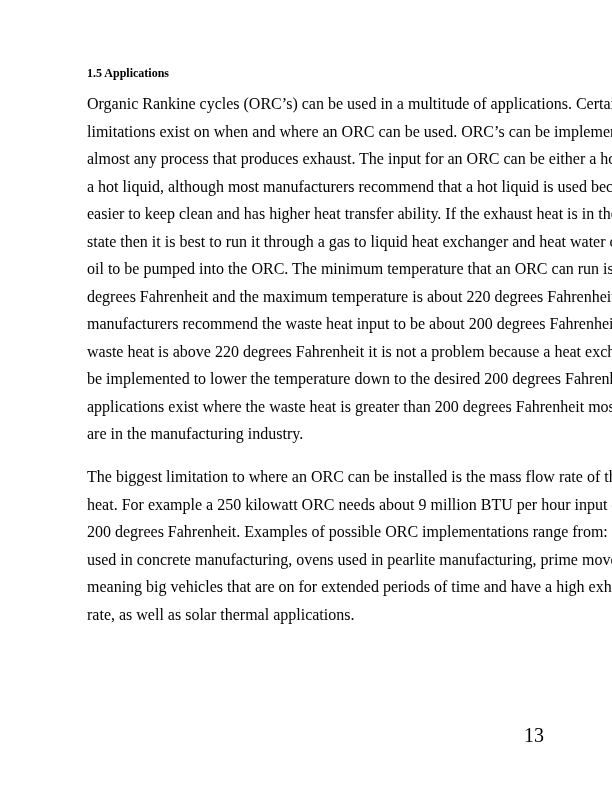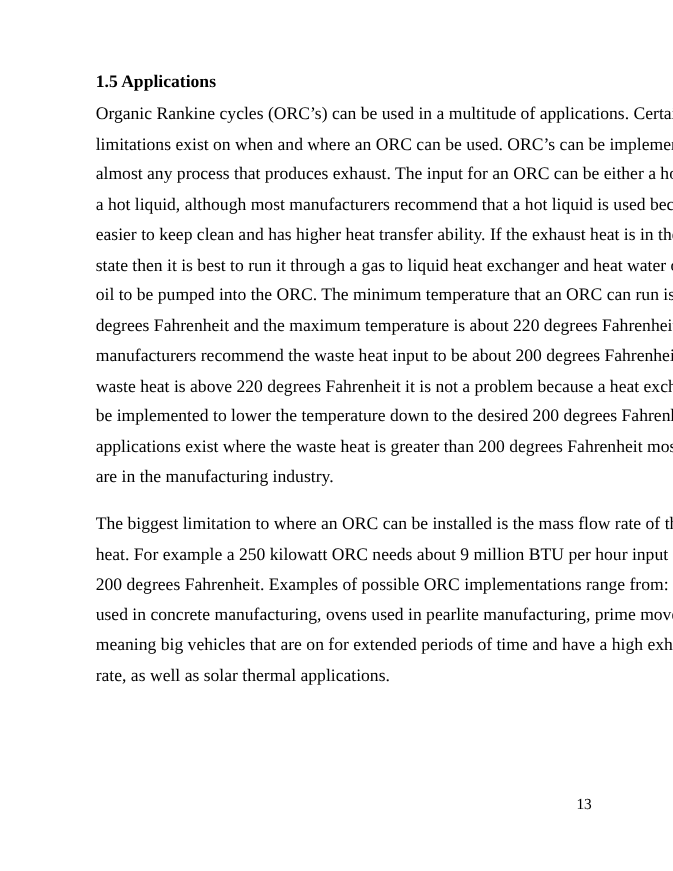--- a/index.html
+++ b/index.html
@@ -14,40 +14,40 @@
     background: #ffffff;
     color: #000000;
     font-family: "Liberation Serif", serif;
     overflow: hidden;
   }
   .heading {
     position: absolute;
     left: 87px;
     top: 66px;
     margin: 0;
-    font-size: 16px;
+    font-size: 12px;
     font-weight: bold;
     line-height: normal;
     white-space: pre;
   }
   .para {
     position: absolute;
     left: 87px;
     font-size: 16px;
     line-height: 27.5px;
     text-align: left;
     white-space: pre;
   }
   .para-1 { top: 90px; }
   .para-2 { top: 463px; }
   .page-number {
     position: absolute;
     left: 524px;
     top: 724px;
-    font-size: 14px;
+    font-size: 20px;
     line-height: normal;
     white-space: pre;
   }
 </style>
 </head>
 <body>
 
 <div class="page">
   <h1 class="heading">1.5 Applications</h1>
 

